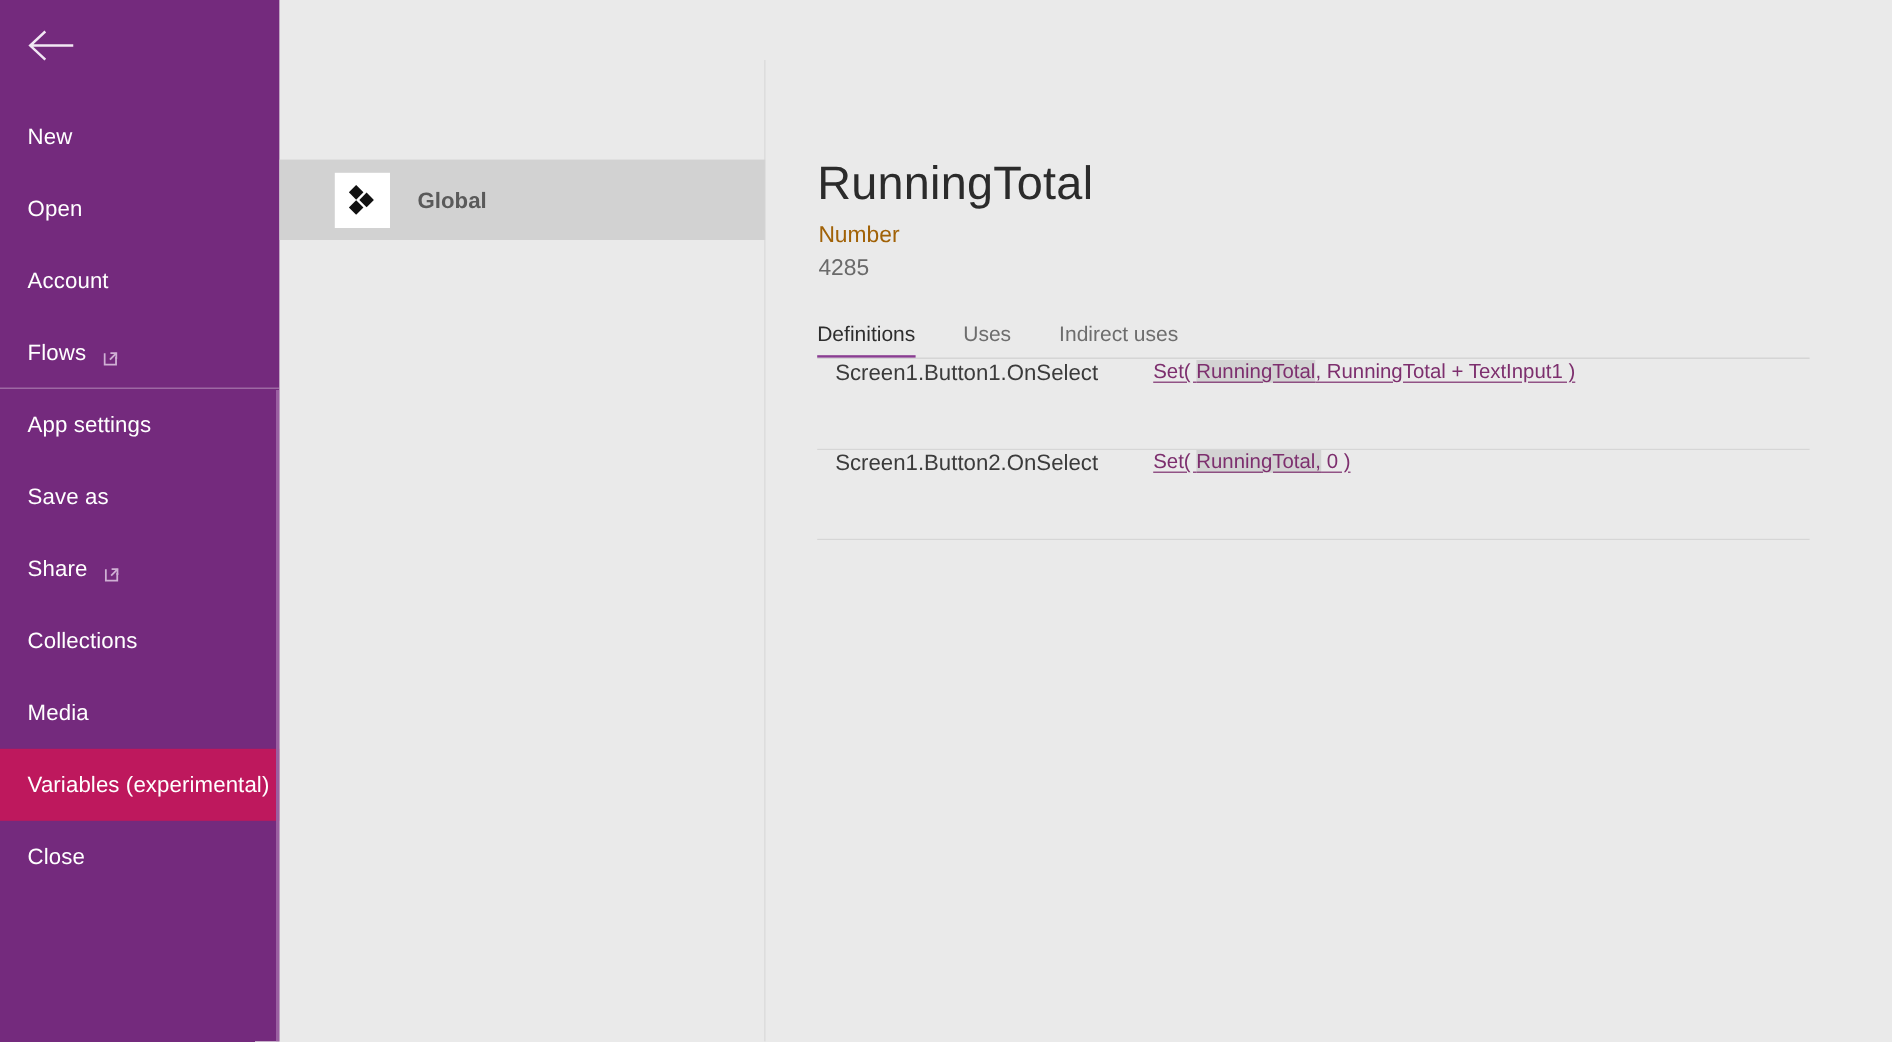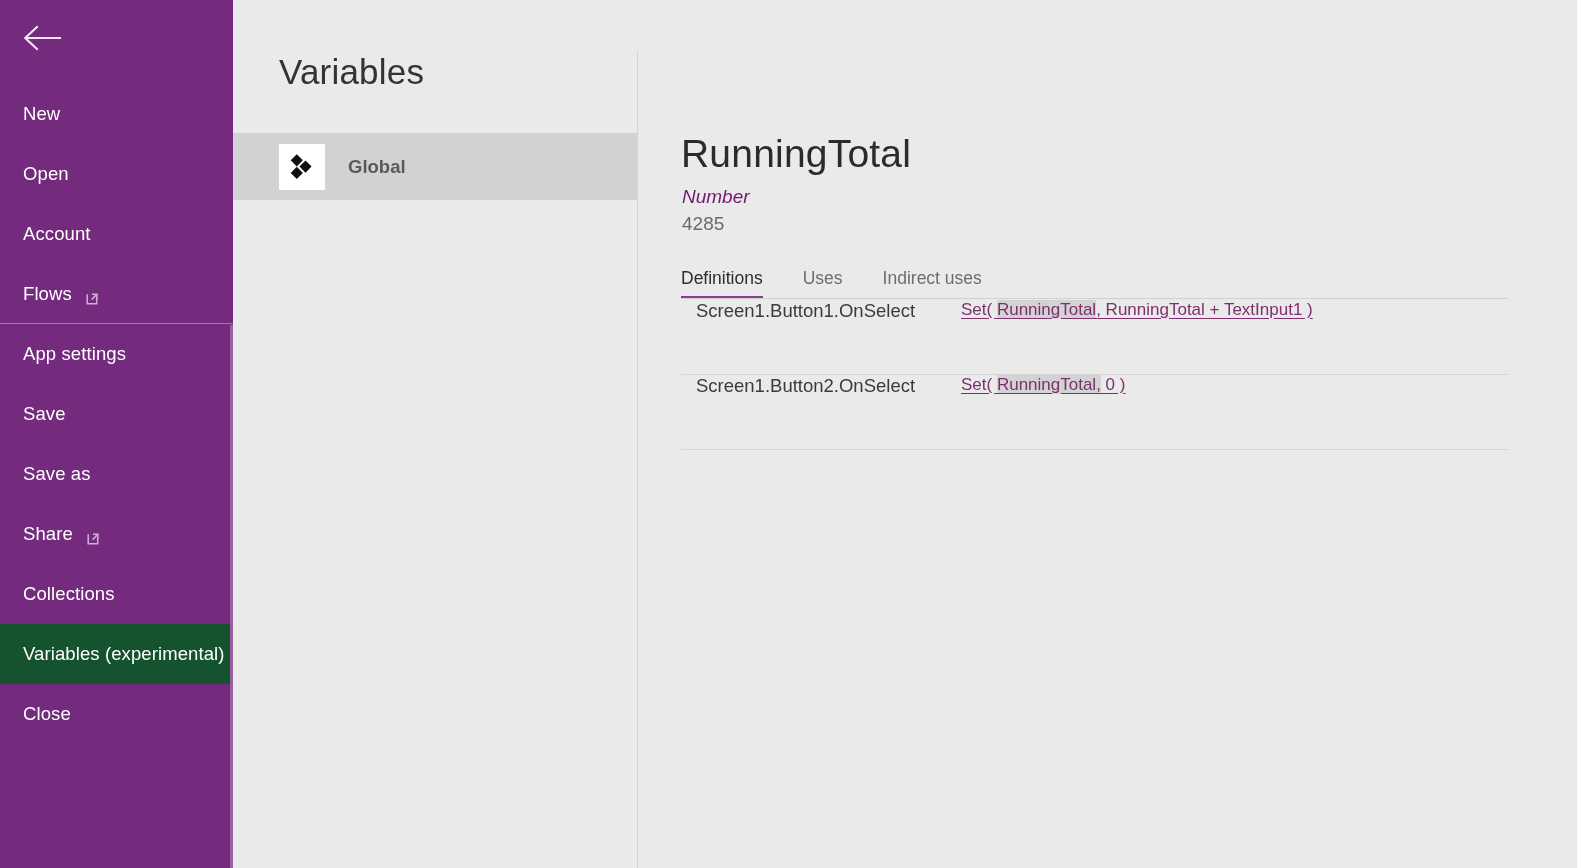--- a/index.html
+++ b/index.html
@@ -54,21 +54,21 @@
     align-items: center;
     padding-left: 23px;
     color: #ffffff;
     font-size: 18.5px;
     font-weight: 400;
     letter-spacing: 0.1px;
     cursor: pointer;
     position: relative;
     white-space: nowrap;
   }
-  .nav-item.selected { background: #14532d; }
+  .nav-item.selected { background: #be185d; }
   .nav-item.divider-above::before {
     content: "";
     position: absolute;
     left: 0; top: -1px;
     width: 233px;
     height: 1px;
     background: #a778ad;
   }
   .ext-icon {
     display: inline-block;
@@ -164,22 +164,21 @@
     left: 43px; top: 132px;
     font-size: 39px;
     font-weight: 300;
     color: #2b2b2b;
     letter-spacing: 0.2px;
   }
   .detail-type {
     position: absolute;
     left: 44px; top: 186px;
     font-size: 19px;
-    color: #701a75;
-    font-style: italic;
+    color: #a16207;
   }
   .detail-value {
     position: absolute;
     left: 44px; top: 213px;
     font-size: 19px;
     color: #6a6a6a;
   }
 
   .tabs {
     position: absolute;
@@ -268,51 +267,50 @@
           <span class="ext-icon"><svg width="15" height="15" viewBox="0 0 15 15" aria-hidden="true">
               <path d="M1.2 4.3 V13.8 H10.7 V7.6" fill="none" stroke="#cfb0d4" stroke-width="1.5"></path>
               <path d="M6.0 4.3 H10.9 V9.1" fill="none" stroke="#cfb0d4" stroke-width="1.5"></path>
               <path d="M5.6 9.6 L11.0 4.2" fill="none" stroke="#cfb0d4" stroke-width="1.5"></path>
             </svg></span>
         </li>
         <li class="nav-item divider-above">
           <span>App settings</span>
         </li>
         <li class="nav-item">
-          <span>Save</span>
-        </li>
-        <li class="nav-item">
           <span>Save as</span>
         </li>
         <li class="nav-item">
           <span>Share</span>
           <span class="ext-icon"><svg width="15" height="15" viewBox="0 0 15 15" aria-hidden="true">
               <path d="M1.2 4.3 V13.8 H10.7 V7.6" fill="none" stroke="#cfb0d4" stroke-width="1.5"></path>
               <path d="M6.0 4.3 H10.9 V9.1" fill="none" stroke="#cfb0d4" stroke-width="1.5"></path>
               <path d="M5.6 9.6 L11.0 4.2" fill="none" stroke="#cfb0d4" stroke-width="1.5"></path>
             </svg></span>
         </li>
         <li class="nav-item">
           <span>Collections</span>
         </li>
+        <li class="nav-item">
+          <span>Media</span>
+        </li>
         <li class="nav-item selected">
           <span>Variables (experimental)</span>
         </li>
         <li class="nav-item">
           <span>Close</span>
         </li>
       </ul>
 
     <div class="sb-track">
       <div class="sb-thumb"></div>
     </div>
   </nav>
 
   <section class="mid-pane">
-    <h1 class="mid-title">Variables</h1>
     <ul class="var-list" id="var-list">
         <li class="var-item selected">
           <span class="var-icon-box">
             <svg width="30" height="30" viewBox="0 0 30 30" aria-hidden="true">
               <rect x="5.5" y="4.0" width="8.6" height="8.6" transform="rotate(45 9.8 8.3)" fill="#111111"></rect>
               <rect x="14.2" y="10.3" width="8.6" height="8.6" transform="rotate(45 18.5 14.6)" fill="#111111"></rect>
               <rect x="5.5" y="16.6" width="8.6" height="8.6" transform="rotate(45 9.8 20.9)" fill="#111111"></rect>
             </svg>
           </span>
           <span class="var-label">Global</span>

